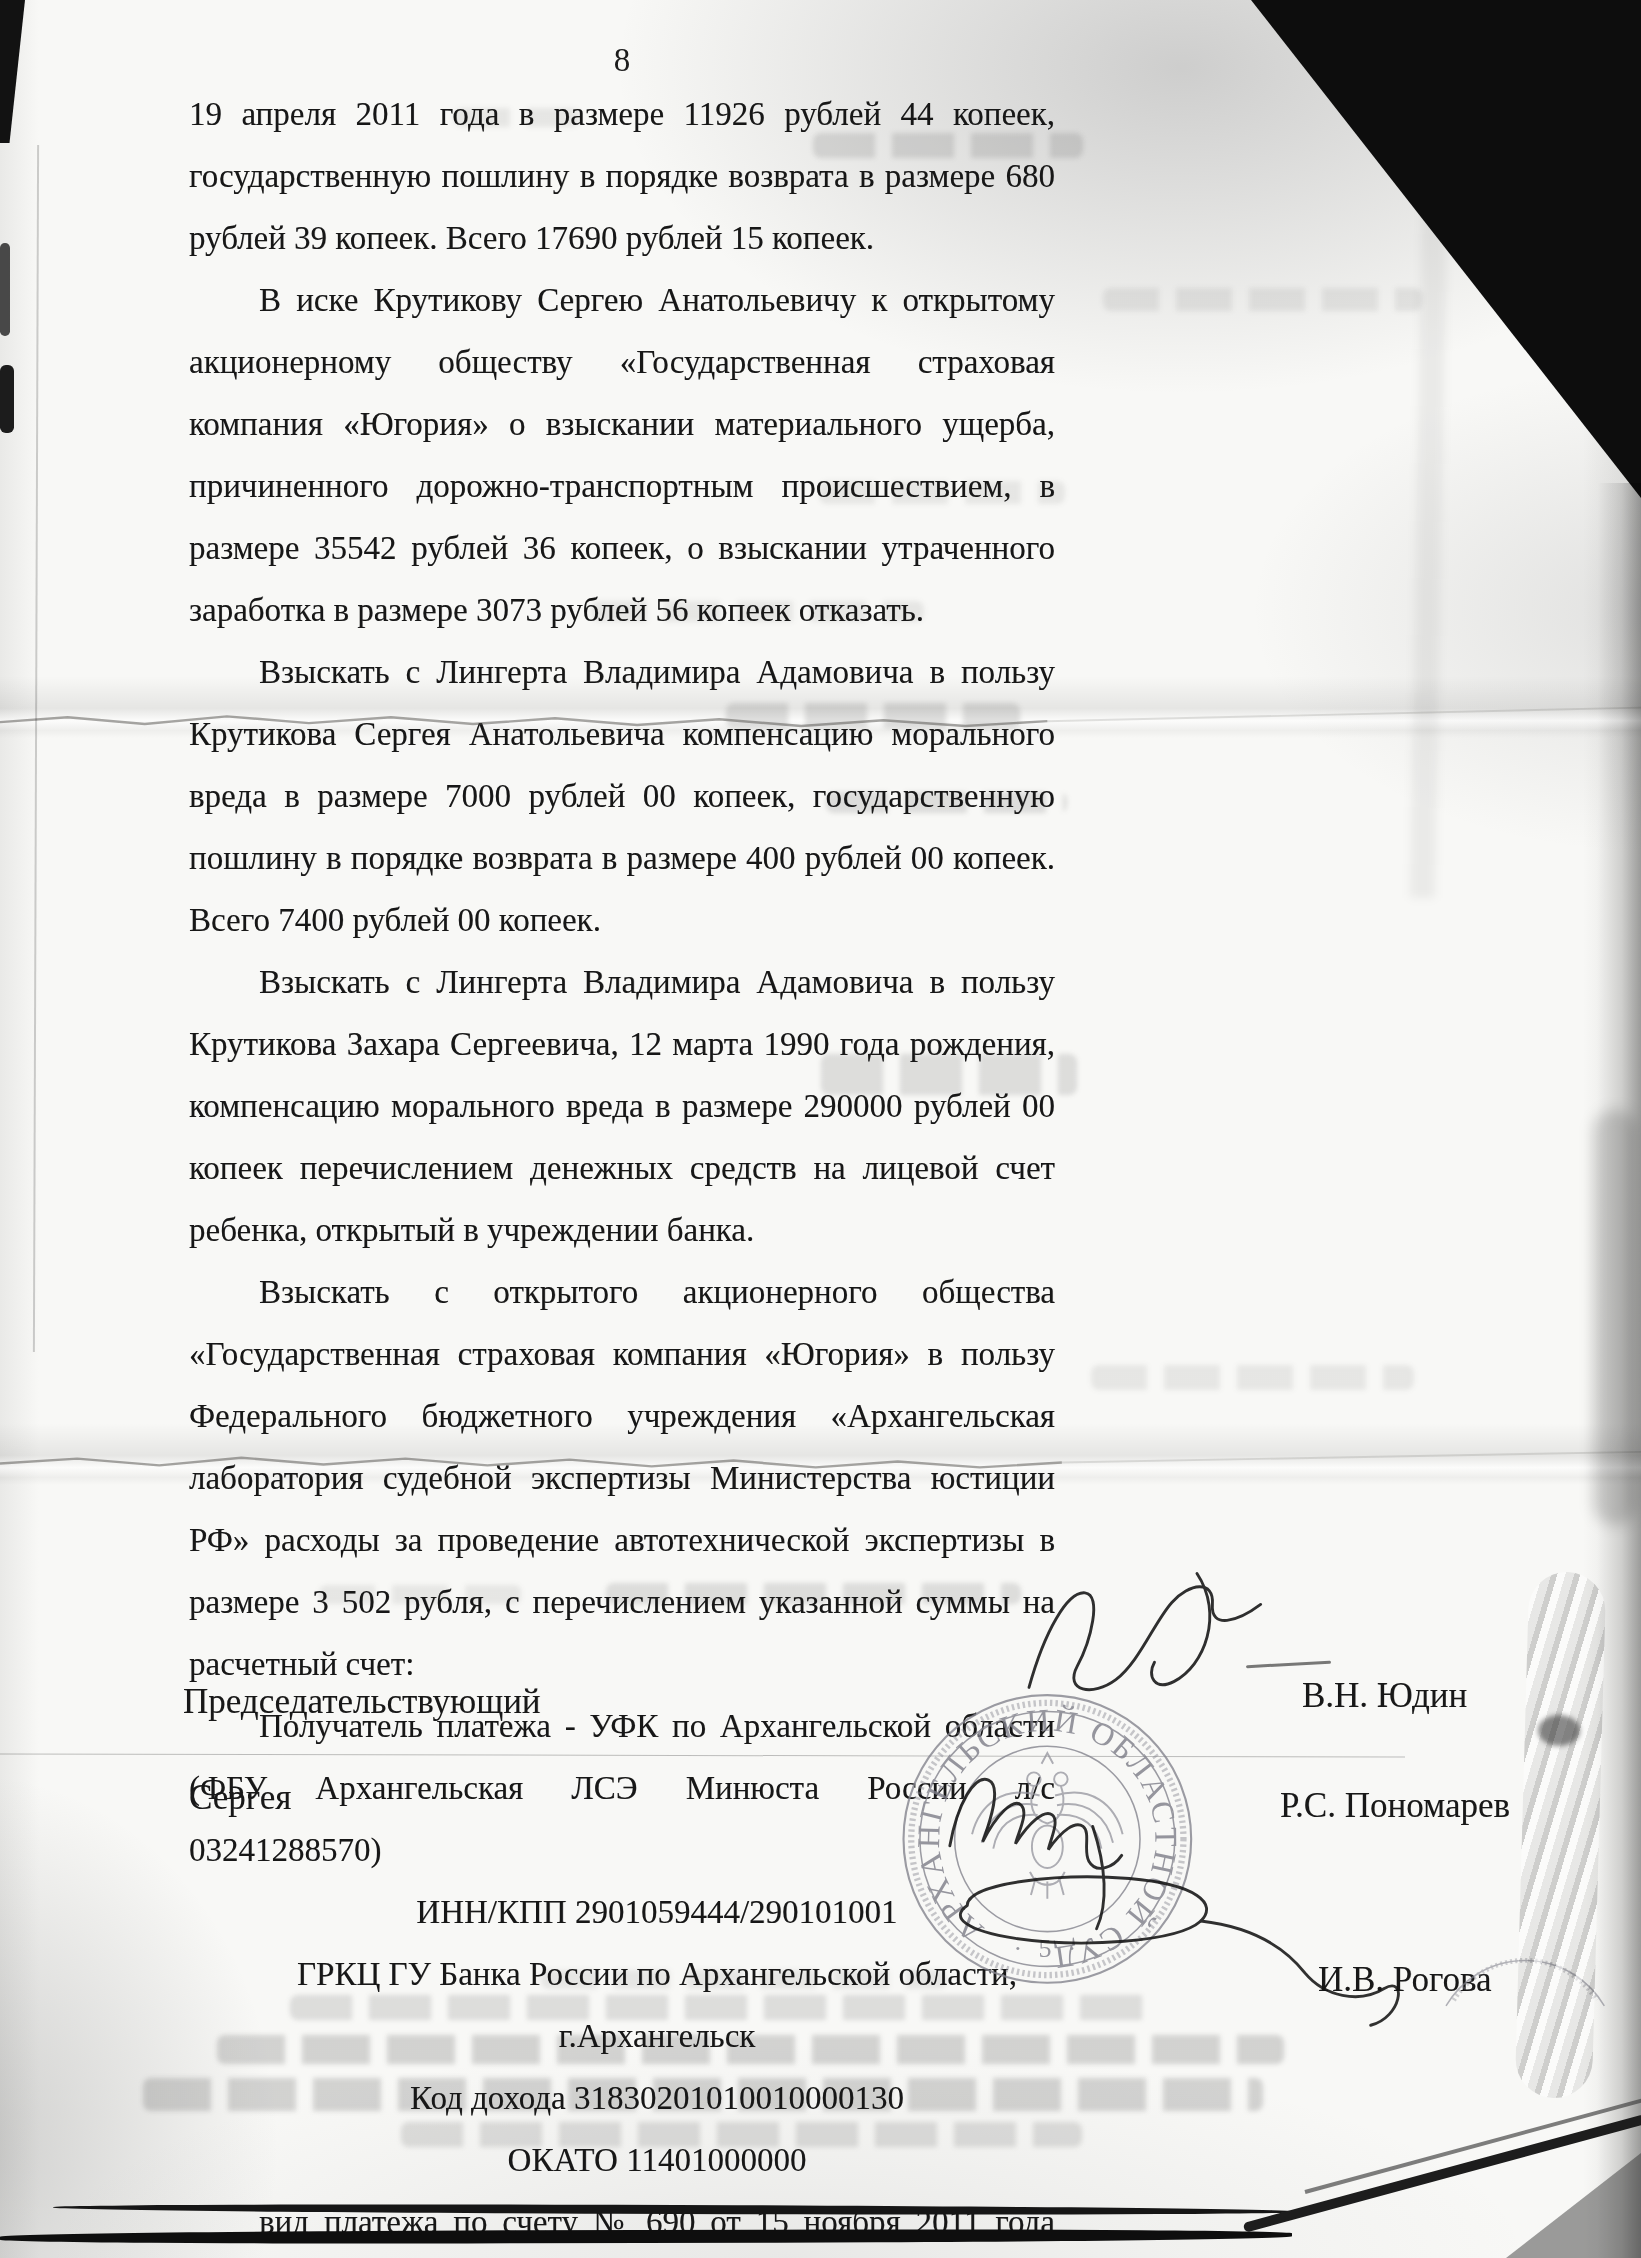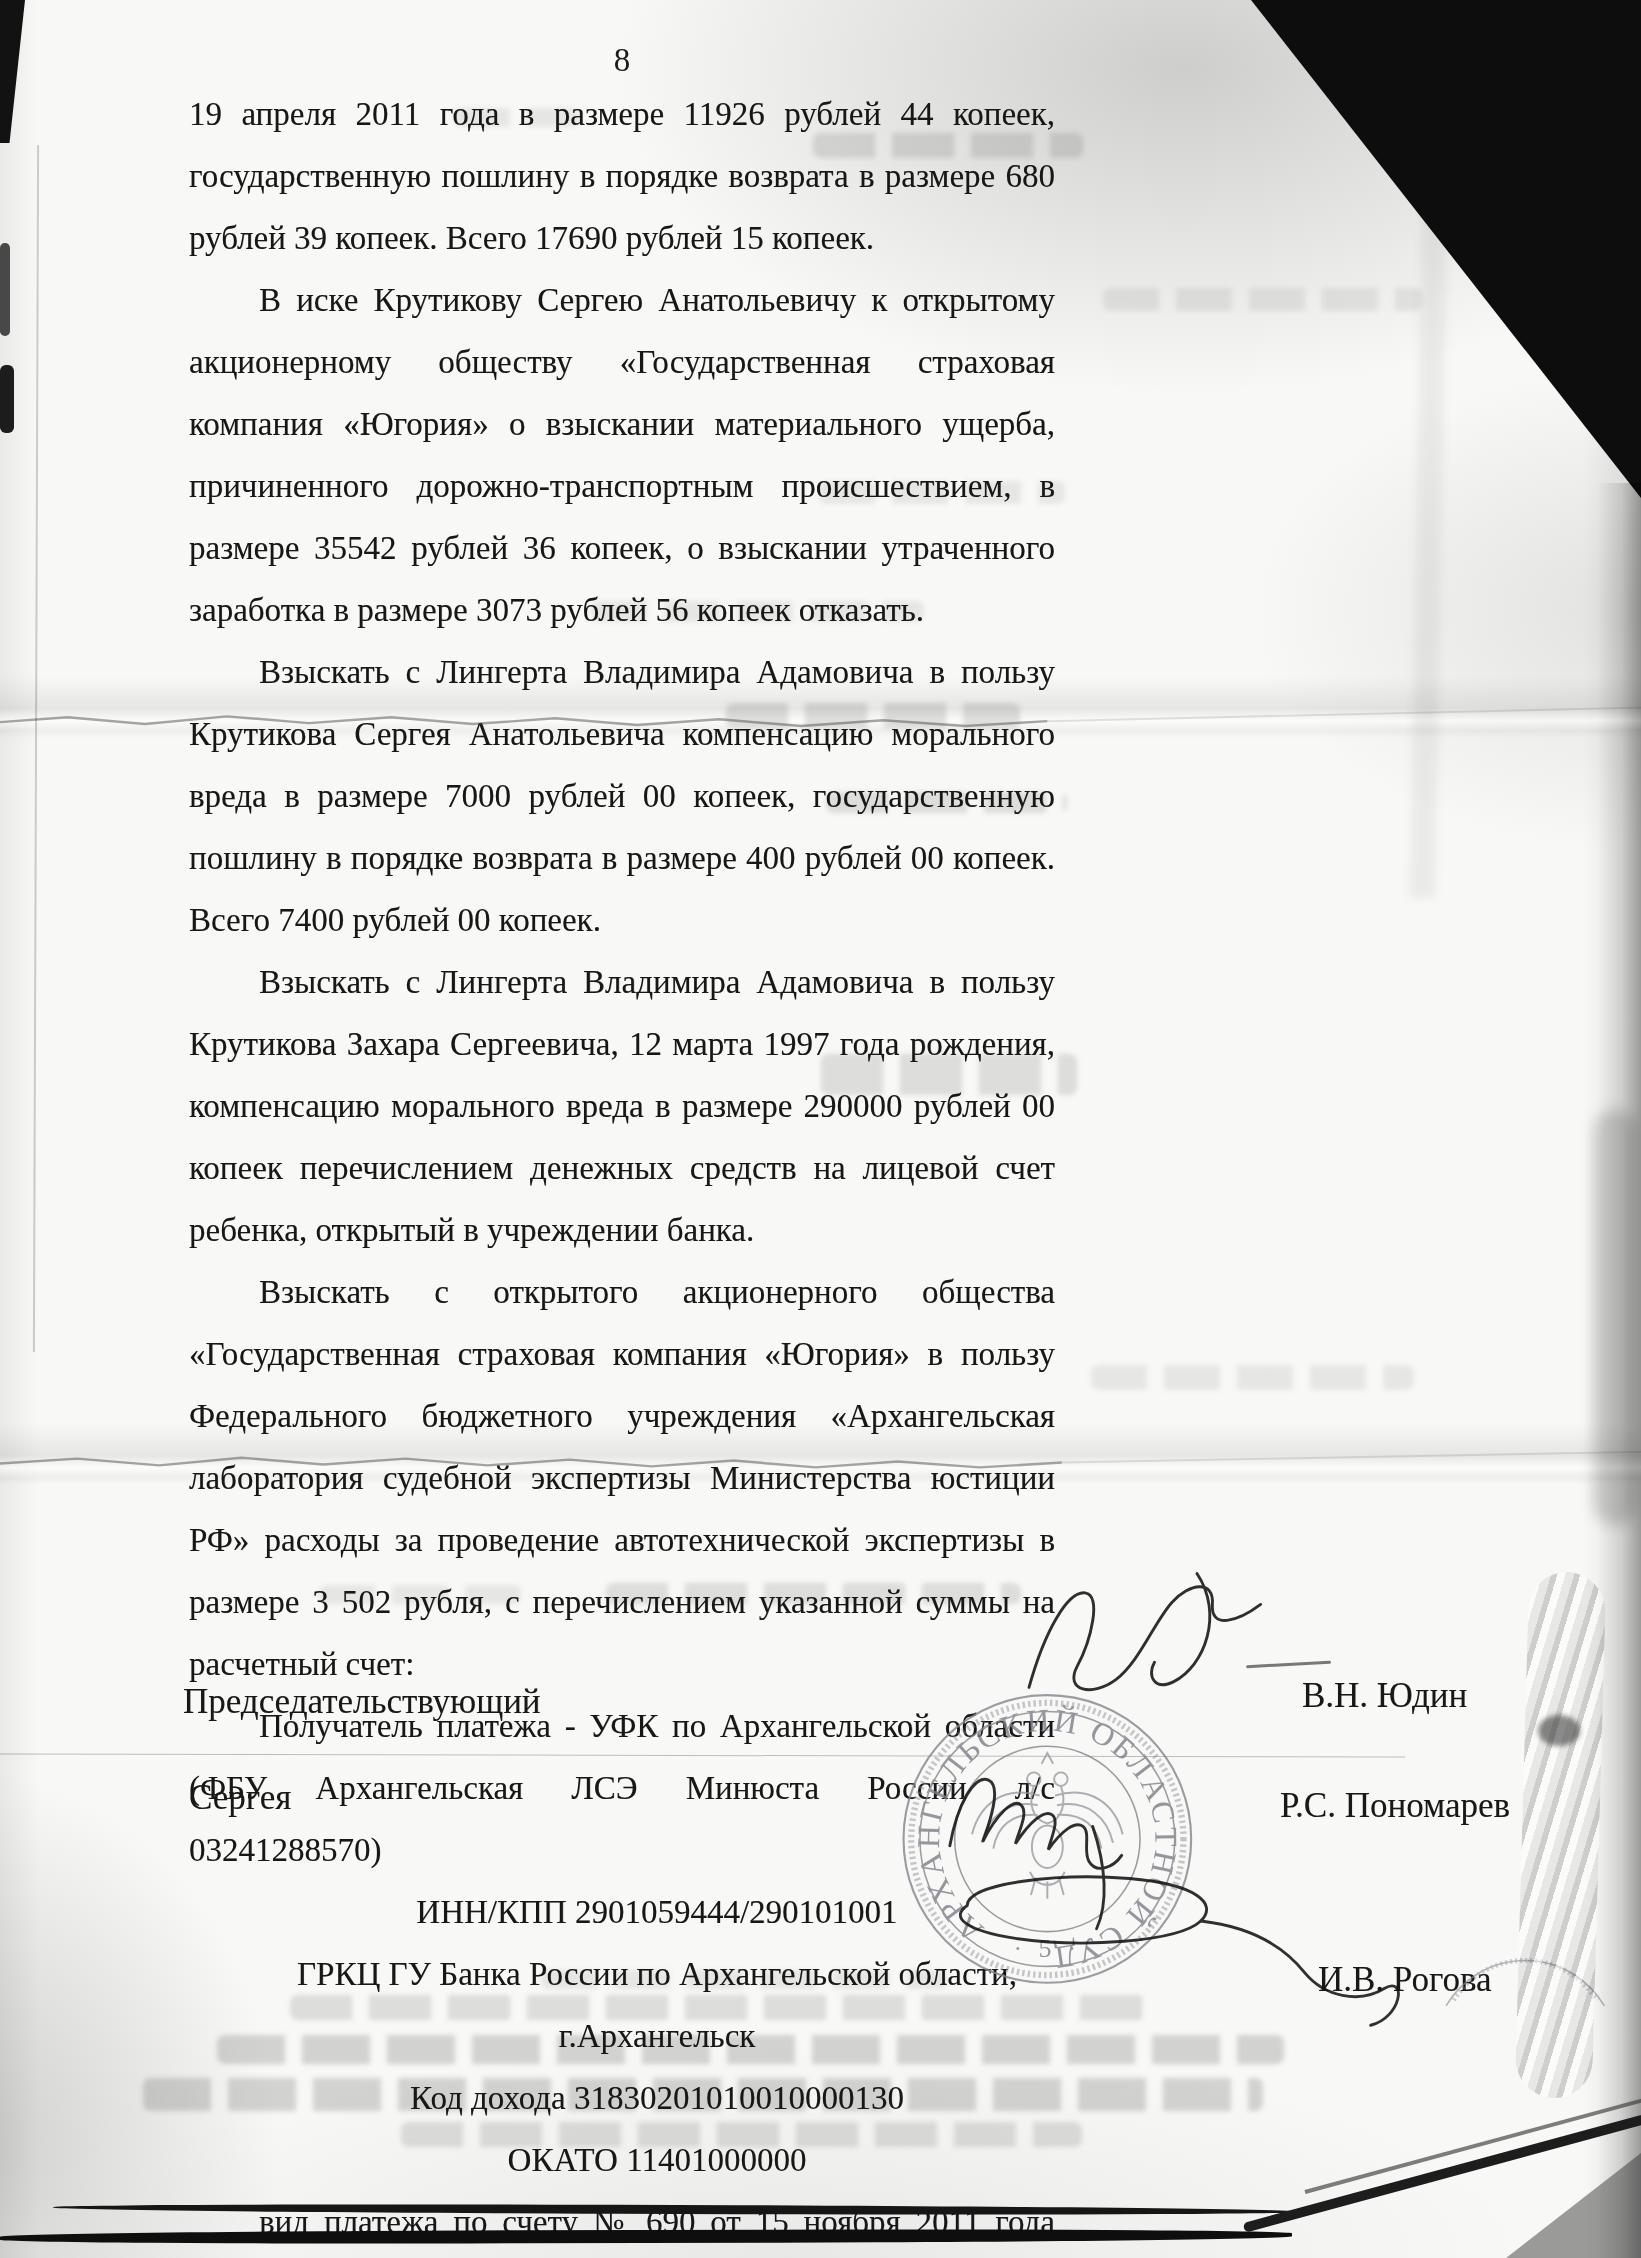--- a/index.html
+++ b/index.html
@@ -89,21 +89,21 @@
   <div class="bleed g3" style="left:217px;top:2035px;width:1067px;height:29px;"></div>
   <div class="bleed g3" style="left:143px;top:2078px;width:1120px;height:33px;"></div>
   <div class="bleed g2" style="left:401px;top:2122px;width:681px;height:25px;"></div>
 
   <div class="pageno">8</div>
 
   <main class="text-col">
     <p>19 апреля 2011 года в размере 11926 рублей 44 копеек, государственную пошлину в порядке возврата в размере 680 рублей 39 копеек. Всего 17690 рублей 15 копеек.</p>
     <p class="ind">В иске Крутикову Сергею Анатольевичу к открытому акционерному обществу «Государственная страховая компания «Югория» о взыскании материального ущерба, причиненного дорожно-транспортным происшествием, в размере 35542 рублей 36 копеек, о взыскании утраченного заработка в размере 3073 рублей 56 копеек отказать.</p>
     <p class="ind">Взыскать с Лингерта Владимира Адамовича в пользу Крутикова Сергея Анатольевича компенсацию морального вреда в размере 7000 рублей 00 копеек, государственную пошлину в порядке возврата в размере 400 рублей 00 копеек. Всего 7400 рублей 00 копеек.</p>
-    <p class="ind">Взыскать с Лингерта Владимира Адамовича в пользу Крутикова Захара Сергеевича, 12 марта 1997 года рождения, компенсацию морального вреда в размере 290000 рублей 00 копеек перечислением денежных средств на лицевой счет ребенка, открытый в учреждении банка.</p>
+    <p class="ind">Взыскать с Лингерта Владимира Адамовича в пользу Крутикова Захара Сергеевича, 12 марта 1990 года рождения, компенсацию морального вреда в размере 290000 рублей 00 копеек перечислением денежных средств на лицевой счет ребенка, открытый в учреждении банка.</p>
     <p class="ind">Взыскать с открытого акционерного общества «Государственная страховая компания «Югория» в пользу Федерального бюджетного учреждения «Архангельская лаборатория судебной экспертизы Министерства юстиции РФ» расходы за проведение автотехнической экспертизы в размере 3 502 рубля, с перечислением указанной суммы на расчетный счет:</p>
     <p class="ind">Получатель платежа - УФК по Архангельской области (ФБУ Архангельская ЛСЭ Минюста России л/с 03241288570)</p>
     <p class="req">ИНН/КПП 2901059444/290101001</p>
     <p class="req">ГРКЦ ГУ Банка России по Архангельской области, г.Архангельск</p>
     <p class="req">Код дохода 31830201010010000130</p>
     <p class="req">ОКАТО 11401000000</p>
     <p class="ind">вид платежа по счету № 690 от 15 ноября 2011 года (дело № 2-1647) автотехническая экспертиза».</p>
     <p class="ind">В остальной части решение Котласского городского суда Архангельской области от 26 декабря 2011 года оставить без изменения.</p>
   </main>
 

